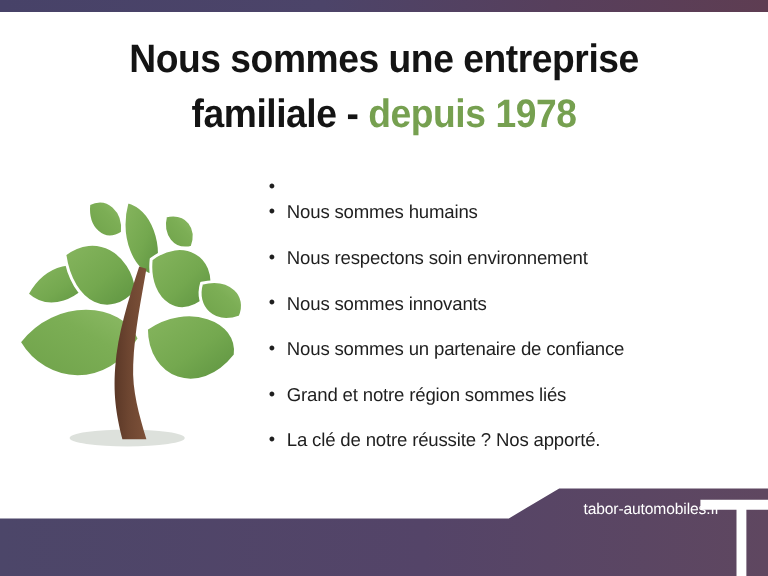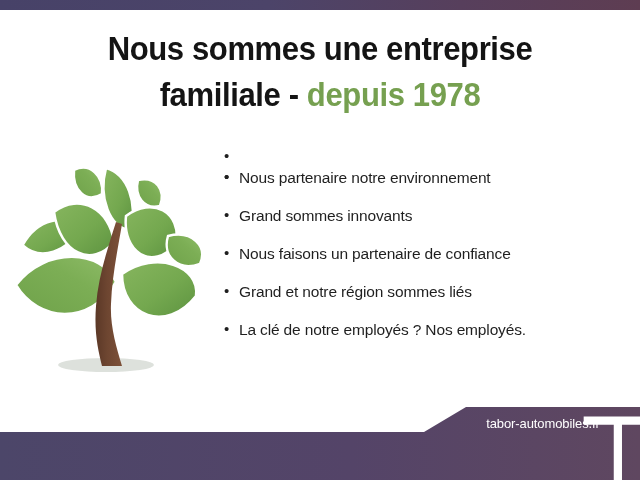--- a/index.html
+++ b/index.html
@@ -180,26 +180,26 @@
         <path d="M112 124 C146 100 190 116 186 146 C156 184 112 166 112 124 Z" fill="url(#leafA)" stroke="#ffffff" stroke-width="2.5"></path>
       </g>
 
       <path d="M106 72 C97 100 88 128 86 156 C84 182 88 200 92 216
                L112 216 C106 196 100 176 101 154 C102 126 108 98 112 74 Z" fill="url(#trunkG)"></path>
     </svg>
   </div>
 
   <ul class="bullets">
     <li><span class="dot">•</span></li>
-    <li><span class="dot">•</span></li>
-    <li><span class="dot">•</span><span>Nous partenaire notre environnement</span></li>
-    <li><span class="dot">•</span><span>Grand sommes innovants</span></li>
-    <li><span class="dot">•</span><span>Nous faisons un partenaire de confiance</span></li>
+    <li><span class="dot">•</span><span>Nous sommes humains</span></li>
+    <li><span class="dot">•</span><span>Nous respectons soin environnement</span></li>
+    <li><span class="dot">•</span><span>Nous sommes innovants</span></li>
+    <li><span class="dot">•</span><span>Nous sommes un partenaire de confiance</span></li>
     <li><span class="dot">•</span><span>Grand et notre région sommes liés</span></li>
-    <li><span class="dot">•</span><span>La clé de notre employés ? Nos employés.</span></li>
+    <li><span class="dot">•</span><span>La clé de notre réussite ? Nos apporté.</span></li>
   </ul>
 
   <div class="banner">
     <svg viewBox="0 0 640 76" xmlns="http://www.w3.org/2000/svg" preserveAspectRatio="none">
       <defs>
         <linearGradient id="bandG" x1="0" y1="0" x2="1" y2="0">
           <stop offset="0%" stop-color="#4c4669"></stop>
           <stop offset="55%" stop-color="#544468"></stop>
           <stop offset="100%" stop-color="#5f4760"></stop>
         </linearGradient>

